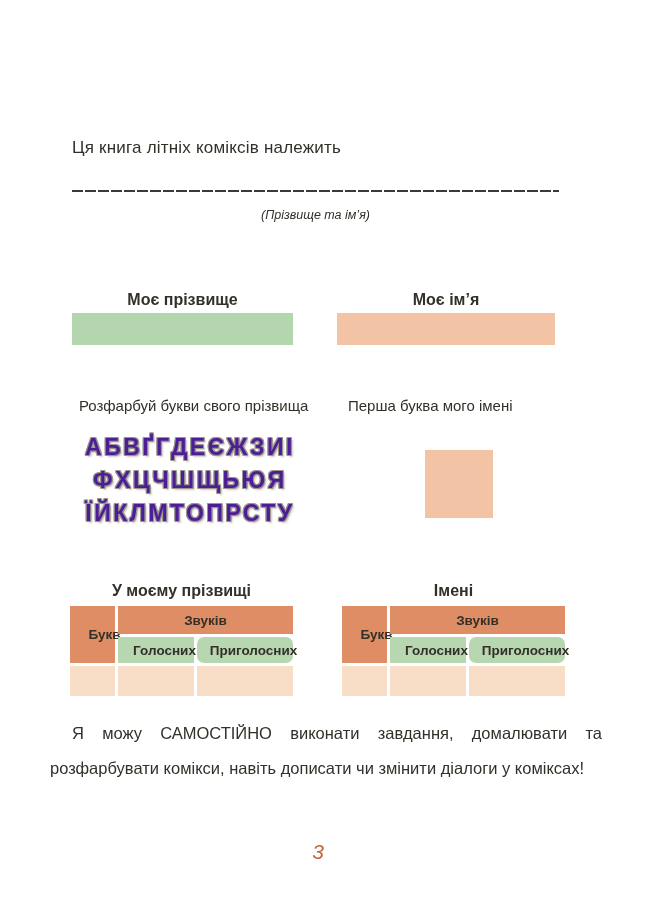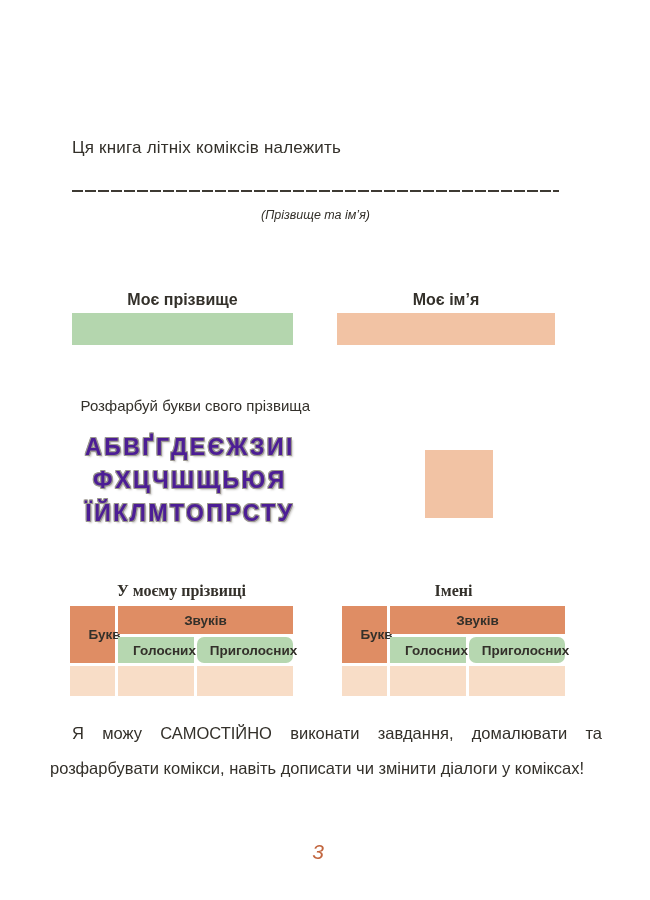--- a/index.html
+++ b/index.html
@@ -18,37 +18,37 @@
   .write-caption{position:absolute; left:72px; top:208px; width:487px; text-align:center;
     font-size:12.5px; font-style:italic;}
 
   .col-header{position:absolute; top:291px; font-size:16px; font-weight:bold; text-align:center;}
   .col-header.surname{left:72px; width:221px;}
   .col-header.firstname{left:337px; width:218px;}
   .bar{position:absolute; top:313px; height:32px;}
   .bar.green-bar{left:72px; width:221px; background:var(--green);}
   .bar.peach-bar{left:337px; width:218px; background:var(--peach);}
 
-  .subtitle{position:absolute; top:397px; font-size:15px; text-align:right;}
+  .subtitle{position:absolute; top:397px; font-size:15px; text-align:left;margin-left:9px;}
   .subtitle.left-sub{left:70px; width:240px;}
   .subtitle.right-sub{left:339px; width:240px;}
 
   .alphabet{position:absolute; left:60px; top:431px; width:260px; text-align:center;}
   .alpha-row{font-size:23px; font-weight:700; letter-spacing:2.5px; line-height:33px;
     color:#4c1d95;
     text-shadow:
       -1px -1px 0 var(--outline), 1px -1px 0 var(--outline),
       -1px  1px 0 var(--outline), 1px  1px 0 var(--outline),
        0   -1px 0 var(--outline), 0    1px 0 var(--outline),
       -1px  0   0 var(--outline), 1px  0   0 var(--outline),
        2px  2px 2px rgba(140,136,130,.45);}
 
   .letter-box{position:absolute; left:425px; top:450px; width:68px; height:68px; background:var(--peach);}
 
-  .table-title{position:absolute; top:582px; font-size:16px; font-weight:bold; text-align:center;font-family:Liberation Serif, serif;}
+  .table-title{position:absolute; top:582px; font-size:16px; font-weight:bold; text-align:center;}
   .table-title.t1{left:70px; width:223px;}
   .table-title.t2{left:342px; width:223px;}
 
   .count-table{position:absolute; top:606px; display:grid;
     grid-template-columns:45px 76px 96px; grid-template-rows:28px 26px 30px; gap:3px;}
   .count-table.t1pos{left:70px;}
   .count-table.t2pos{left:342px;}
   .cell{display:flex; align-items:center; justify-content:center;
     font-size:13.5px; font-weight:bold; color:var(--text); text-align:center;}
   .cell.orange{background:var(--table-header-orange);}
@@ -76,20 +76,21 @@
   <div class="owner-label">Ця книга літніх коміксів належить</div>
   <div class="write-line"></div>
   <div class="write-caption">(Прізвище та ім’я)</div>
 
   <div class="col-header surname">Моє прізвище</div>
   <div class="col-header firstname">Моє ім’я</div>
   <div class="bar green-bar"></div>
   <div class="bar peach-bar"></div>
 
   <div class="subtitle left-sub">Розфарбуй букви свого прізвища</div>
+  <div class="subtitle right-sub">Перша буква мого імені</div>
 
   <div class="alphabet">
     <div class="alpha-row">АБВҐГДЕЄЖЗИІ</div>
     <div class="alpha-row">ФХЦЧШЩЬЮЯ</div>
     <div class="alpha-row">ЇЙКЛМТОПРСТУ</div>
   </div>
 
   <div class="letter-box"></div>
 
   <div class="table-title t1">У моєму прізвищі</div>

